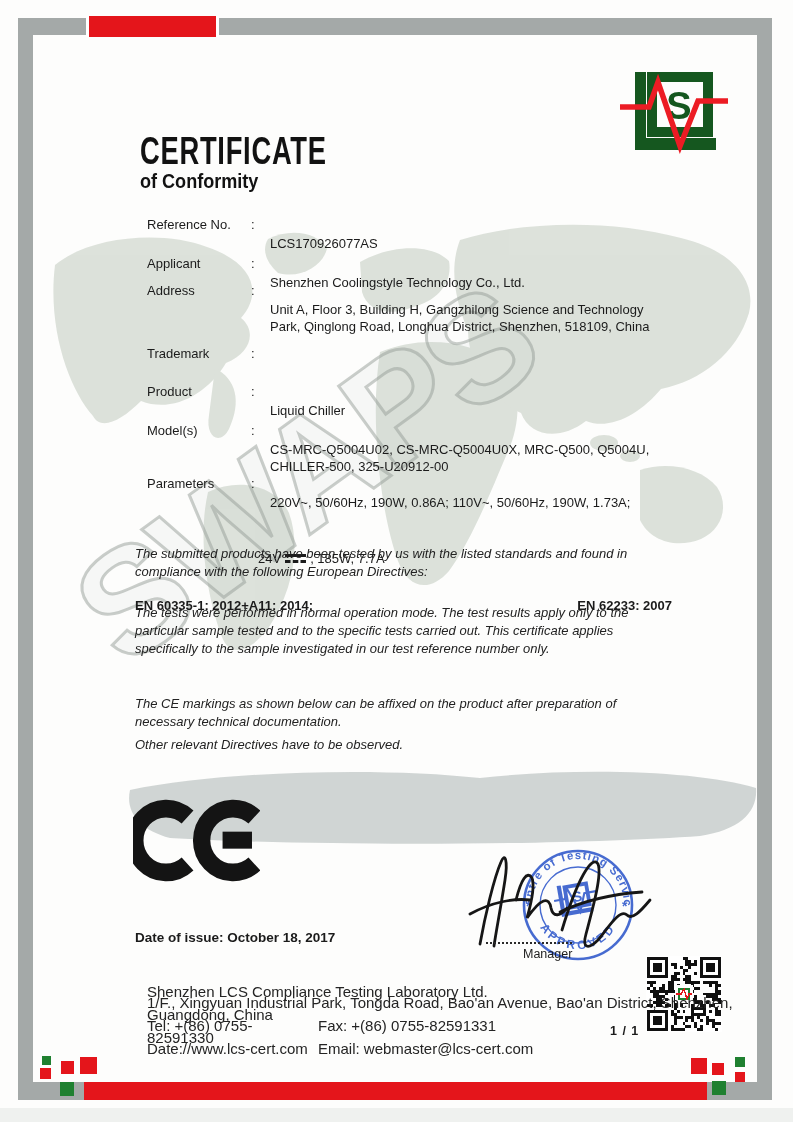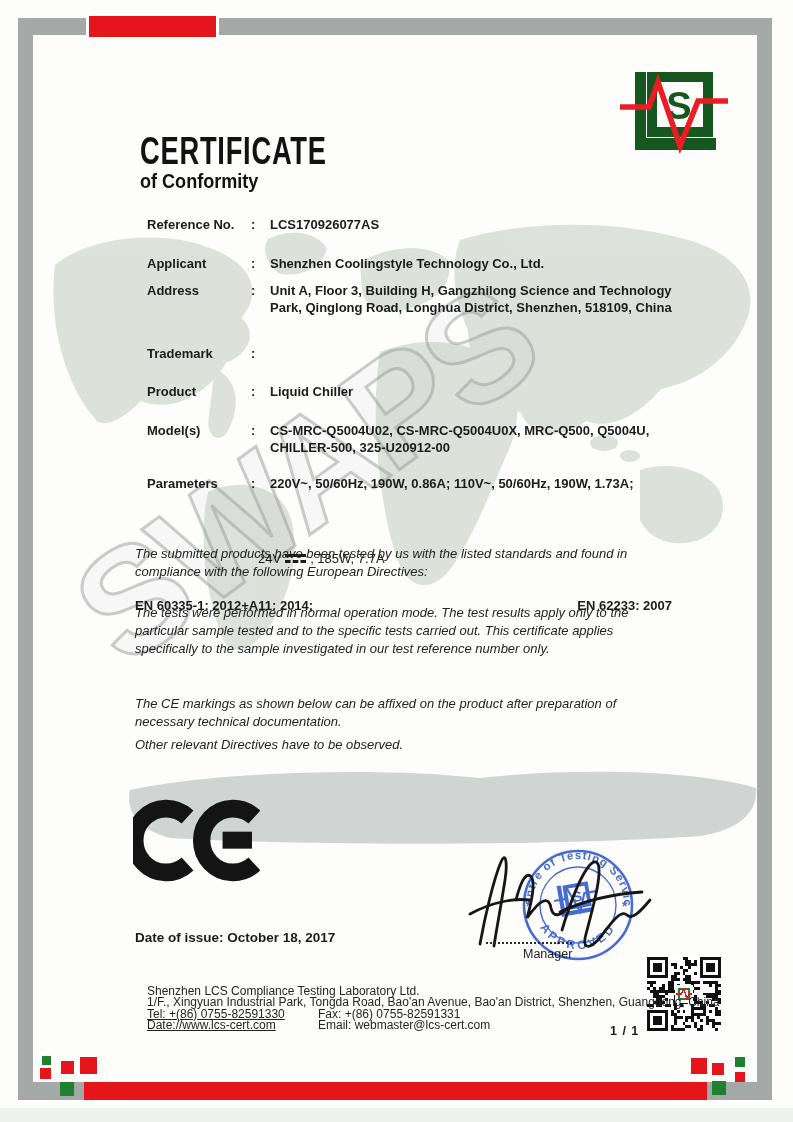--- a/index.html
+++ b/index.html
@@ -23,45 +23,45 @@
   .frame-layer { position:absolute; inset:0; z-index:2; }
 
   
   .title-main { position:absolute; left:140px; top:130px; font-size:38px; font-weight:bold;
     letter-spacing:1px; transform:scaleX(0.72); transform-origin:0 0; color:#121212; }
   .title-sub { position:absolute; left:140px; top:169px; font-size:21px; font-weight:bold;
     transform:scaleX(0.86); transform-origin:0 0; color:#121212; }
   .logo-svg { position:absolute; left:616px; top:66px; }
 
   
-  .row { position:absolute; left:135px; display:flex; font-size:13px; font-weight:bold; line-height:17px;padding-left:12px; }
+  .row { position:absolute; left:135px; display:flex; font-size:13px; font-weight:normal; line-height:17px;padding-left:12px; }
   .row .lbl { width:104px; flex:0 0 auto; }
   .row .cln { width:19px; flex:0 0 auto; }
-  .row .val { width:404px; }
+  .row .val { width:404px;margin-top:19px; }
   .param2 { position:absolute; left:258px; top:511px; font-size:13px; font-weight:normal;margin-top:40px; }
   .dc-icon { display:inline-block; vertical-align:-1px; margin:0 2px 0 3px; }
 
   
   .para { position:absolute; left:135px; width:530px; font-size:13px; line-height:18px; color:#222;font-style:italic; }
   .para-b { font-weight:bold; }
   .std-row { position:absolute; left:135px; width:537px; display:flex; justify-content:space-between;
     font-size:13px; font-weight:bold; }
 
   
   .ce-svg { position:absolute; left:133px; top:797px; }
   .date-line { position:absolute; left:135px; top:930px; font-size:13.5px; font-weight:bold; }
   .stamp-svg { position:absolute; left:514px; top:841px; opacity:0.88; }
   .sign-svg { position:absolute; left:452px; top:838px; }
   .dotline { position:absolute; left:486px; top:932px; width:86px; border-bottom:2px dotted #2a2a2a; height:12px; }
   .manager { position:absolute; left:523px; top:947px; font-size:12.5px; color:#1e1e1e; }
   .qr-svg { position:absolute; left:646px; top:956px; }
 
-  .footer { position:absolute; left:147px; top:986px; font-size:12px; line-height:11.4px; color:#242424; }
+  .footer { position:absolute; left:147px; top:986px; font-size:15px; line-height:11.4px; color:#242424; }
   .footer .cols { display:flex; }
-  .footer .c1 { width:171px;text-decoration:underline; }
+  .footer .c1 { width:171px; }
   .page-num { position:absolute; left:610px; top:1024px; font-size:12.5px; font-weight:bold; letter-spacing:1px; }
 
   .scan-smudge { position:absolute; left:0; top:1108px; width:793px; height:14px; background:#eff1ef; z-index:0; }
 </style>
 </head>
 <body>
 
 <div class="page">
 
   <svg class="map-svg" width="793" height="1122" viewBox="0 0 793 1122">

